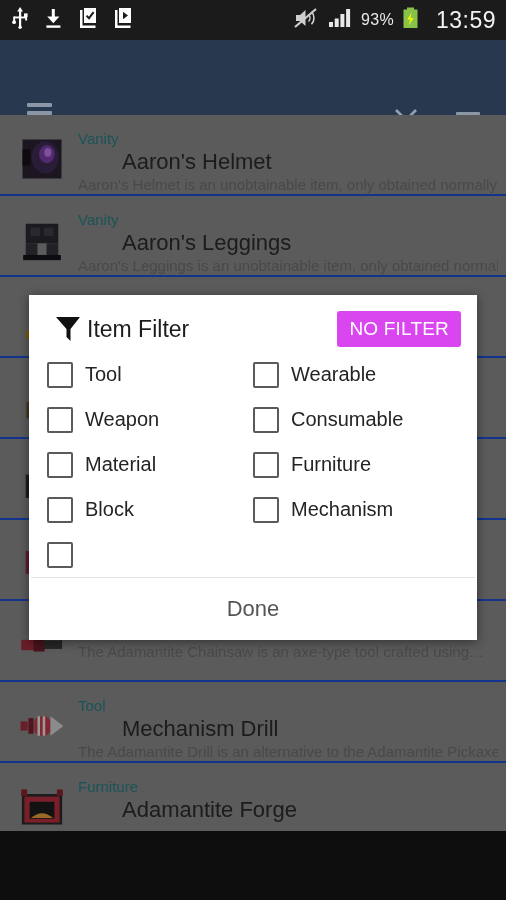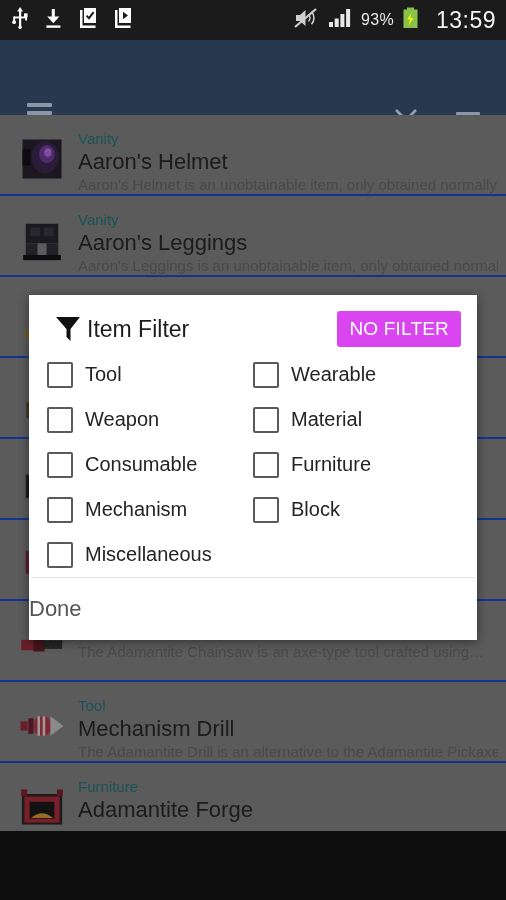--- a/index.html
+++ b/index.html
@@ -40,21 +40,21 @@
 
   
   .listarea { position: absolute; top: 115px; left: 0; width: 506px; height: 716px;
               background: #8a8a8a; overflow: hidden; }
   .row { position: relative; height: 81px; border-bottom: 2px solid #1d4ed8;
          display: flex; align-items: flex-start; padding: 12px 8px 0 8px; }
   .row .thumb { width: 52px; height: 52px; flex: 0 0 52px; margin: 6px 10px 0 8px;
                 image-rendering: pixelated; }
   .row .texts { flex: 1; min-width: 0; padding-top: 2px; }
   .cat { color: #2a7f86; font-size: 15px; line-height: 19px; }
-  .name { color: #2b2b2b; font-size: 22px; line-height: 27px; white-space: nowrap; }
+  .name { color: #2b2b2b; font-size: 22px; line-height: 27px; white-space: nowrap; margin-left: 44px; }
   .desc { color: #6f6f6f; font-size: 15px; line-height: 19px; white-space: nowrap; overflow: hidden; }
   .scrim { position: absolute; top: 115px; left: 0; width: 506px; height: 716px;
            background: rgba(0,0,0,0.34); pointer-events: none; }
 
   
   .dialog {
     position: absolute; left: 29px; top: 295px; width: 448px; height: 345px;
     background: #fff; box-shadow: 0 2px 10px rgba(0,0,0,.45);
     display: flex; flex-direction: column;
   }
@@ -66,21 +66,21 @@
     font-size: 19px; padding: 7px 12px; font-family: "Liberation Sans", sans-serif; cursor: pointer;
     letter-spacing: .2px;
   }
   .dlg-body { flex: 1; padding: 4px 18px 6px 18px; overflow: hidden; }
   .cb-grid { display: grid; grid-template-columns: 1fr 1fr; row-gap: 10px; }
   .cb-item { display: flex; align-items: center; height: 35px; cursor: pointer; }
   .cb-box { width: 26px; height: 26px; border: 2px solid #5a5a5a; border-radius: 2px;
             flex: 0 0 26px; background: #fff; margin-right: 12px; }
   .cb-label { font-size: 20px; color: #242424; }
   .dlg-sep { height: 1px; background: #e2e2e2; margin: 0 2px; }
-  .dlg-foot { height: 62px; display: flex; align-items: center; cursor: pointer; }
+  .dlg-foot { height: 62px; display: flex; align-items: center; justify-content: center; cursor: pointer; }
   .done { font-size: 22px; color: #555; }
 
   
   .navbar { position: absolute; left: 0; top: 831px; width: 506px; height: 69px; background: #0e0e0e; }
 </style>
 </head>
 <body>
 
 <div id="screen">
 
@@ -347,41 +347,40 @@
         <div class="cb-item">
           <span class="cb-box"></span>
           <span class="cb-label">Wearable</span>
         </div>
         <div class="cb-item">
           <span class="cb-box"></span>
           <span class="cb-label">Weapon</span>
         </div>
         <div class="cb-item">
           <span class="cb-box"></span>
+          <span class="cb-label">Consumable</span>
+        </div>
+        <div class="cb-item">
+          <span class="cb-box"></span>
           <span class="cb-label">Material</span>
         </div>
         <div class="cb-item">
           <span class="cb-box"></span>
-          <span class="cb-label">Consumable</span>
-        </div>
-        <div class="cb-item">
-          <span class="cb-box"></span>
           <span class="cb-label">Furniture</span>
         </div>
         <div class="cb-item">
           <span class="cb-box"></span>
+          <span class="cb-label">Block</span>
+        </div>
+        <div class="cb-item">
+          <span class="cb-box"></span>
           <span class="cb-label">Mechanism</span>
         </div>
         <div class="cb-item">
           <span class="cb-box"></span>
-          <span class="cb-label">Block</span>
-        </div>
-        <div class="cb-item">
-          <span class="cb-box"></span>
-          <span class="cb-label">Miscellaneous</span>
         </div>
       </div>
     </div>
 
     <div class="dlg-sep"></div>
 
     <div class="dlg-foot">
       <span class="done">Done</span>
     </div>
 

